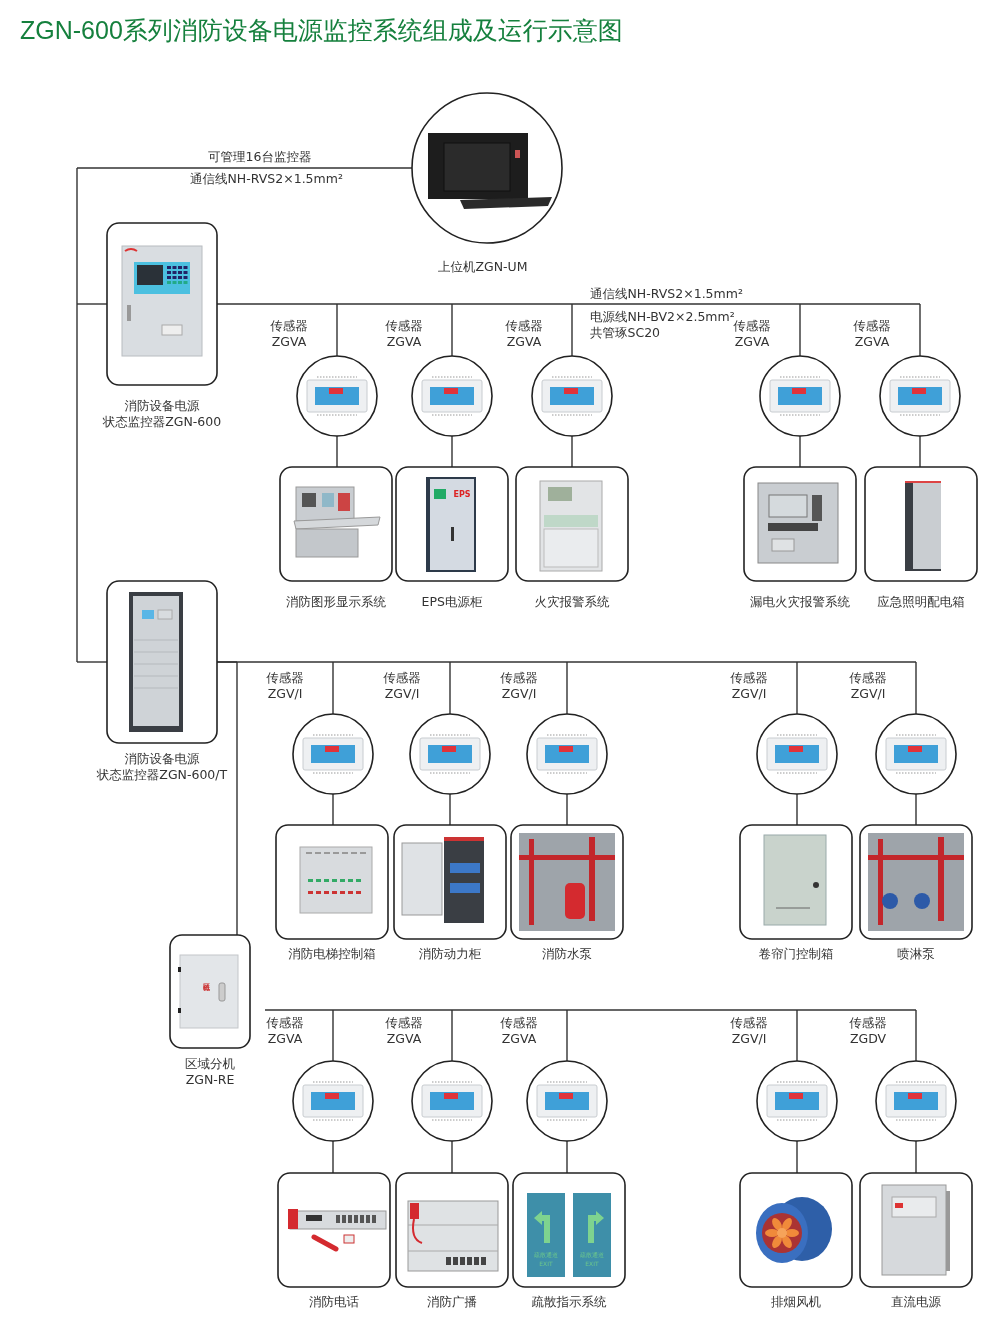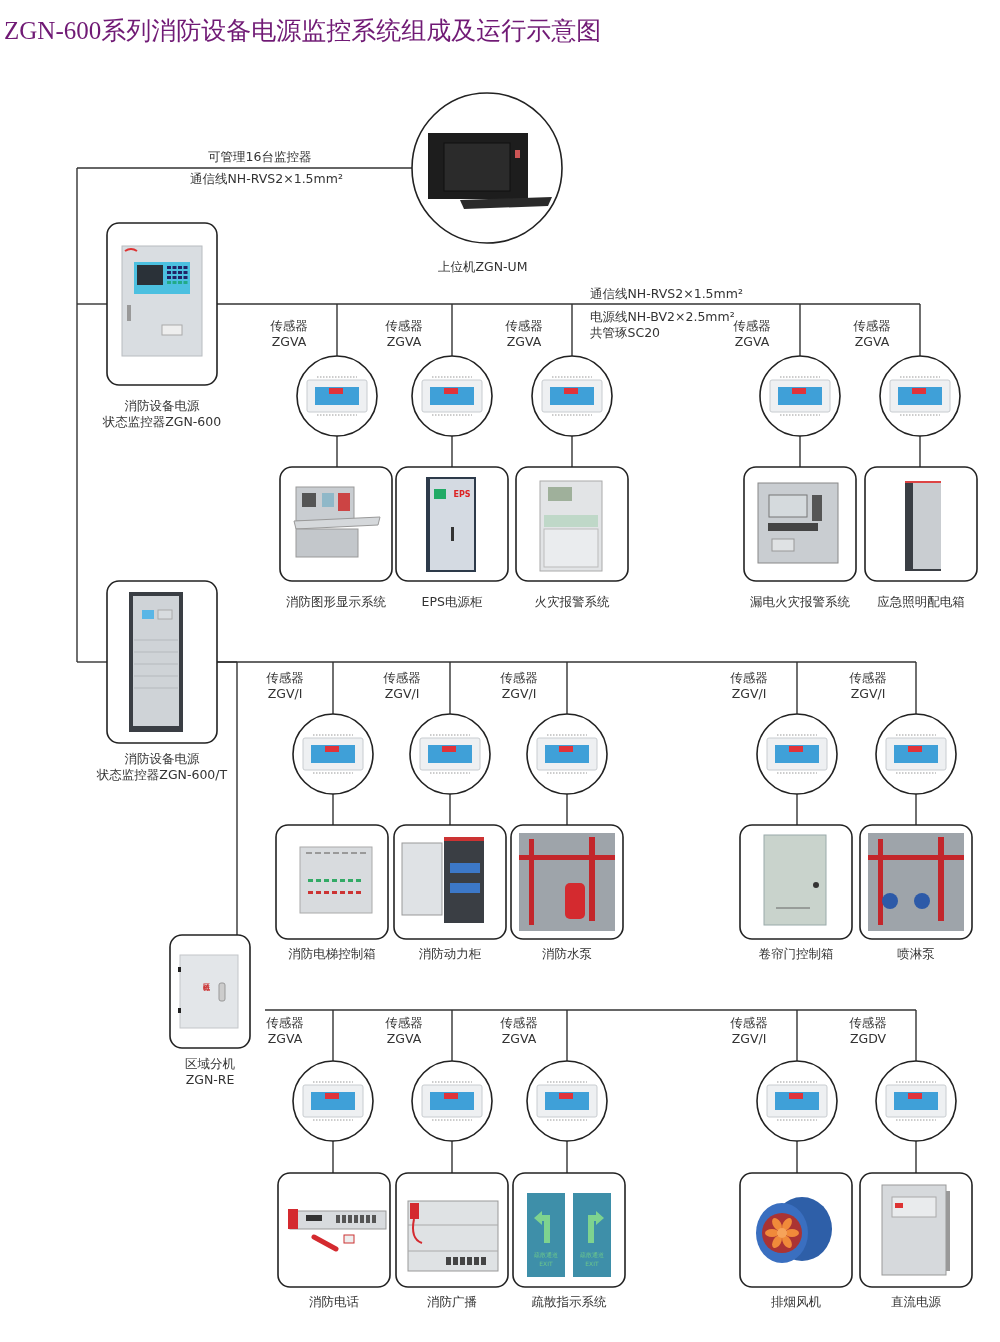--- a/index.html
+++ b/index.html
@@ -1,19 +1,19 @@
 <!DOCTYPE html>
 <html><head>
   <meta charset="utf-8">
   <style>
     html, body { margin: 0; padding: 0; background: #ffffff; }
     body { width: 1000px; height: 1342px; position: relative; overflow: hidden;
            font-family: "DejaVu Sans", "Liberation Sans", sans-serif; }
-    #title { position: absolute; left: 4px; top: 14px; font-size: 25px; color: #701a75;
-             font-family: Liberation Serif, serif; letter-spacing: 0px; white-space: nowrap; }
+    #title { position: absolute; left: 20px; top: 14px; font-size: 25px; color: #15803d;
+             font-family: Liberation Sans, sans-serif; letter-spacing: 0px; white-space: nowrap; }
     svg#diagram { position: absolute; left: 0; top: 0; }
     .lbl { font-size: 12.5px; fill: #333; font-family: "DejaVu Sans", "Liberation Sans", sans-serif; }
     .wire { stroke: #333; stroke-width: 1.4; fill: none; }
     .frame { stroke: #222; stroke-width: 1.6; fill: #fff; }
   </style>
 </head>
 <body>
 
 <div id="title">ZGN-600系列消防设备电源监控系统组成及运行示意图</div>
 

